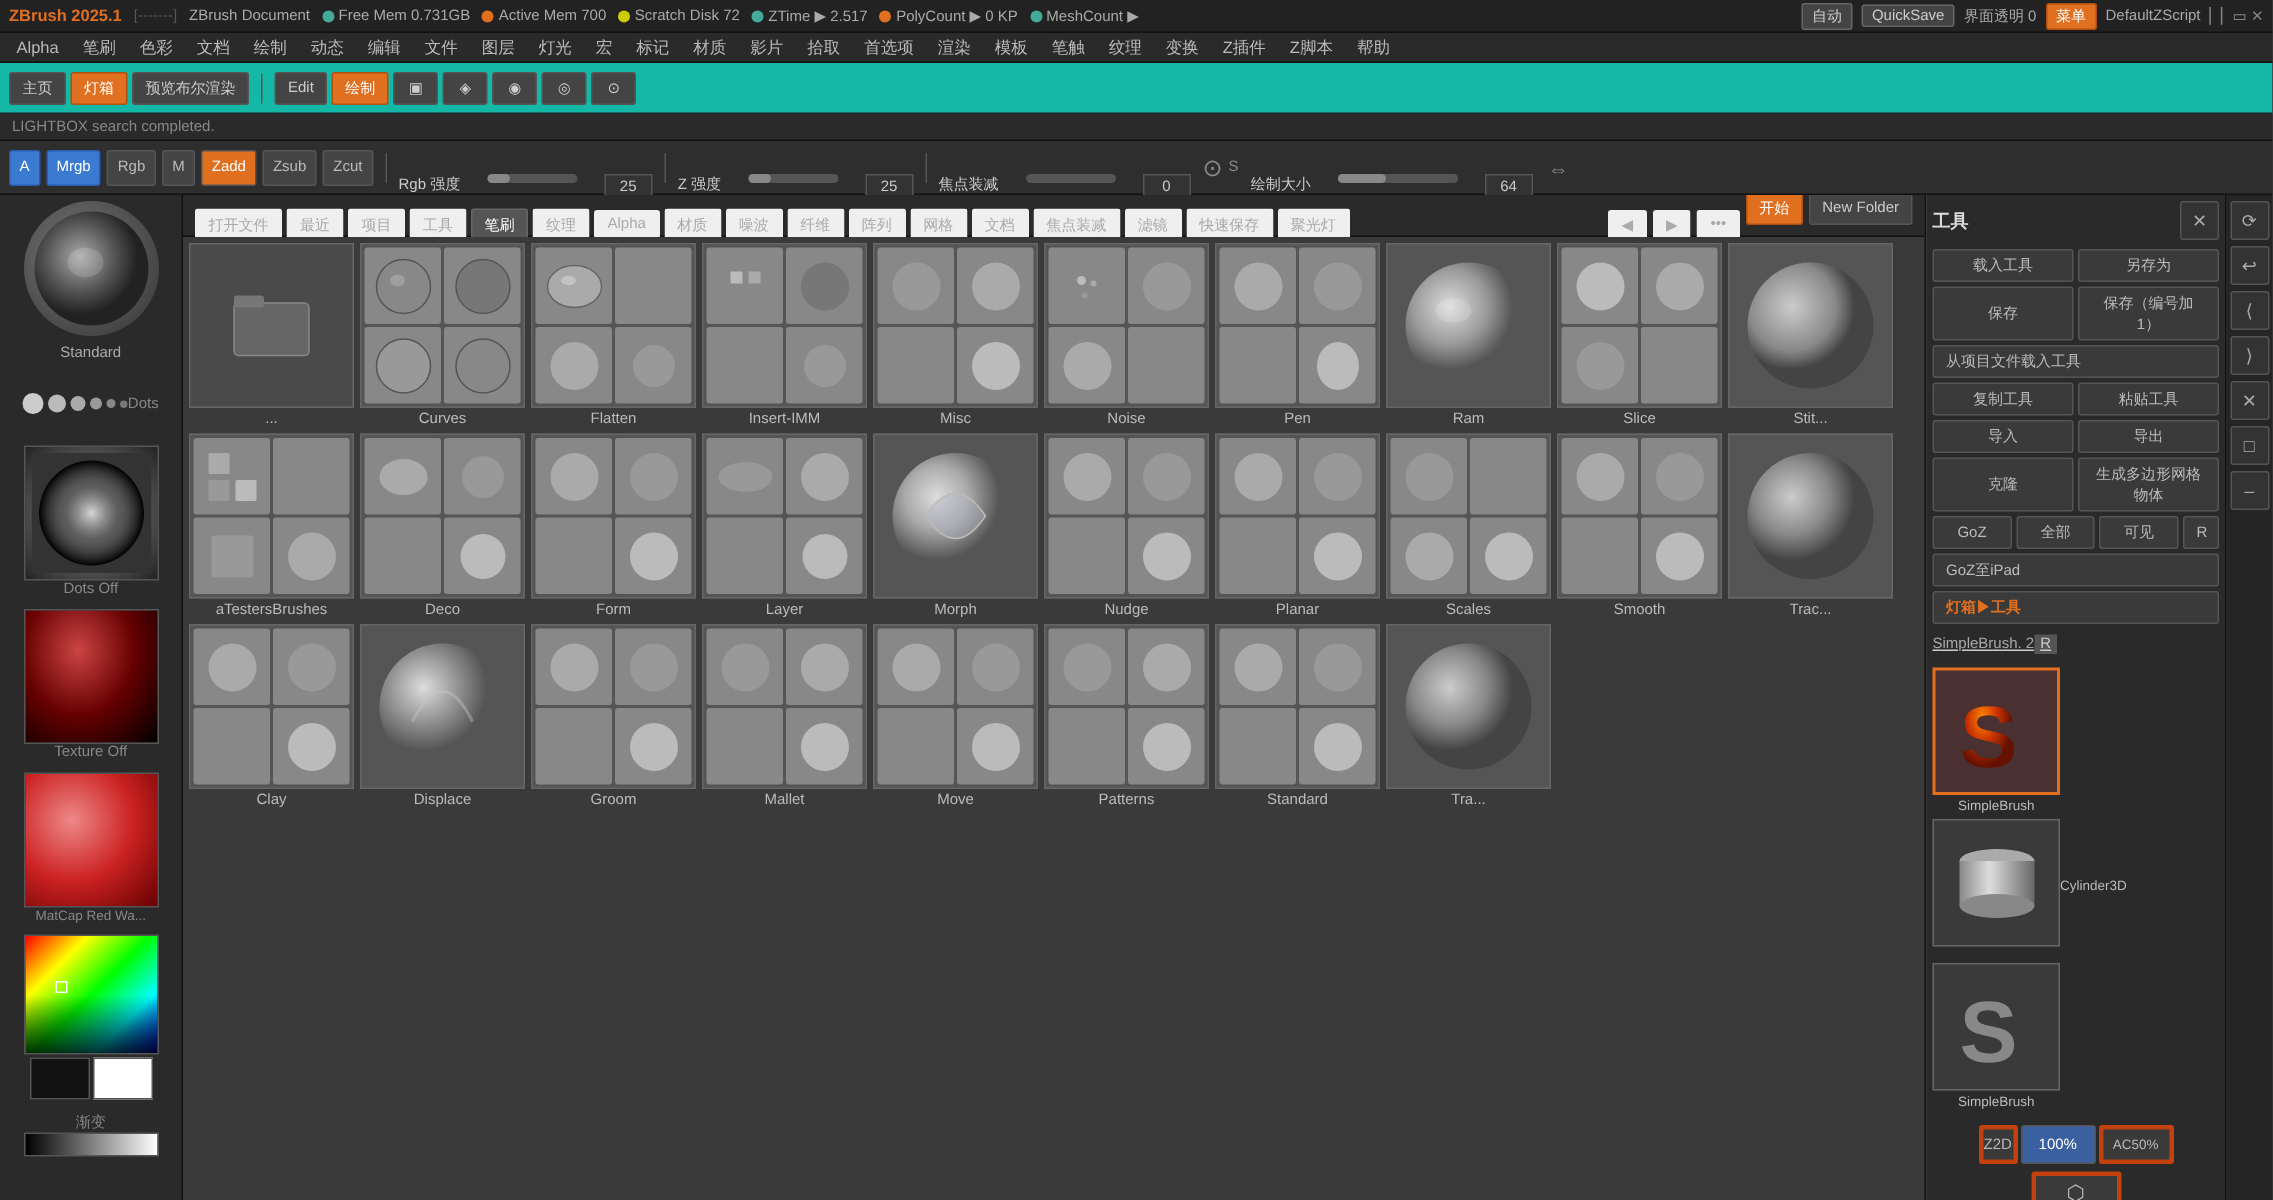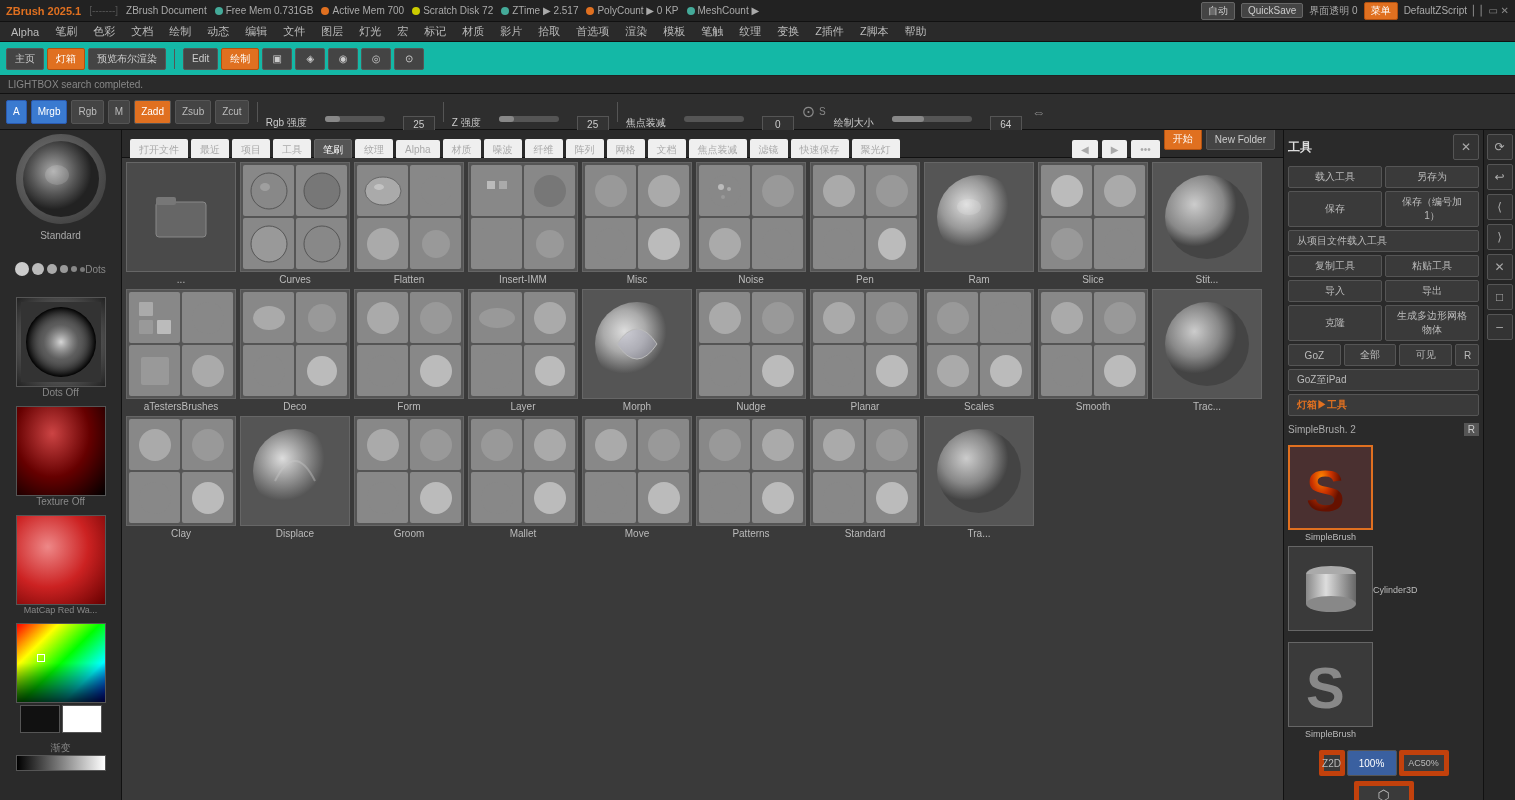--- a/index.html
+++ b/index.html
@@ -346,21 +346,21 @@
       display: flex;
       gap: 4px;
       flex-wrap: wrap;
       padding: 4px 0;
     }
 
     .icon-btn {
       width: 28px;
       height: 28px;
       background: #3a3a3a;
-      border: 5px solid #c2410c;
+      border: 3px solid #c2410c;
       color: #bbb;
       cursor: pointer;
       display: flex;
       align-items: center;
       justify-content: center;
       font-size: 14px;
       border-radius: 2px;
     }
     .side-icons {
       display: flex;
@@ -1350,21 +1350,21 @@
     </div>
     <div class="rp-row">
       <button class="rp-btn">GoZ</button>
       <button class="rp-btn">全部</button>
       <button class="rp-btn">可见</button>
       <button class="rp-btn" style="flex:0;width:24px;">R</button>
     </div>
     <button class="rp-btn">GoZ至iPad</button>
     <button class="rp-btn" style="color:#e07020;font-weight:bold;">灯箱▶工具</button>
 
-    <div style="display:flex;justify-content:space-between;align-items:center;margin:4px 0 2px 0;">
+    <div style="display:flex;align-items:center;margin:4px 0 2px 0;text-decoration:underline;">
       <span style="font-size:10px;color:#aaa;">SimpleBrush. 2</span>
       <span style="font-size:10px;background:#555;padding:1px 4px;color:#ccc;cursor:pointer;">R</span>
     </div>
 
     <div class="tool-preview-area">
 
       <div style="display:flex;flex-direction:column;align-items:center;">
         <div style="width:85px;height:85px;background:#4a3030;border:2px solid #e07020;cursor:pointer;display:flex;align-items:center;justify-content:center;">
           <svg width="70" height="70" viewBox="0 0 70 70">
             <defs>

